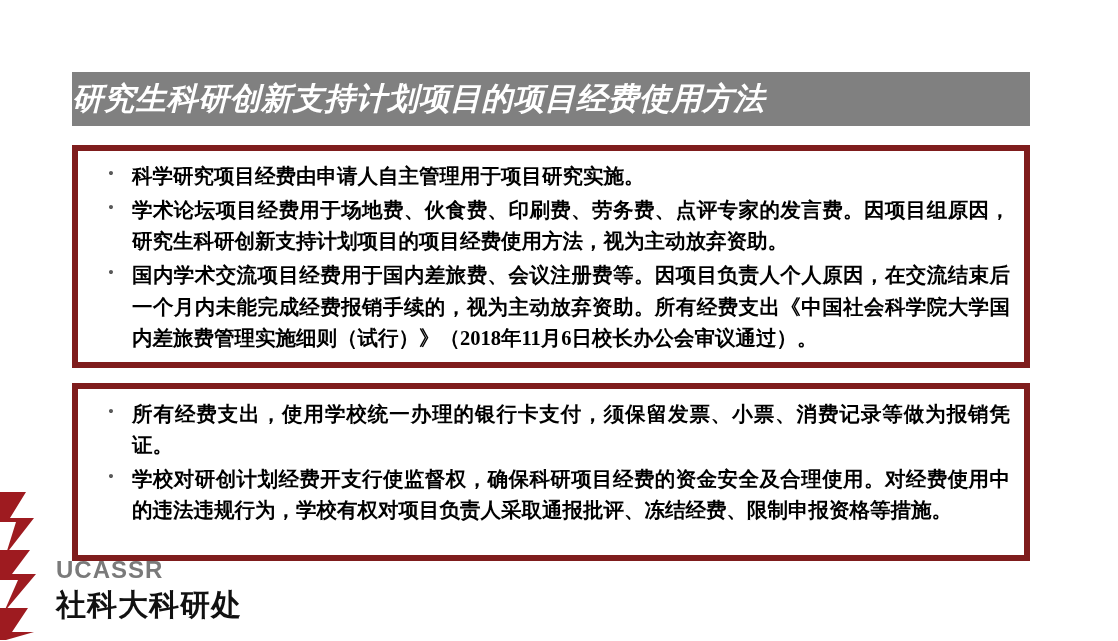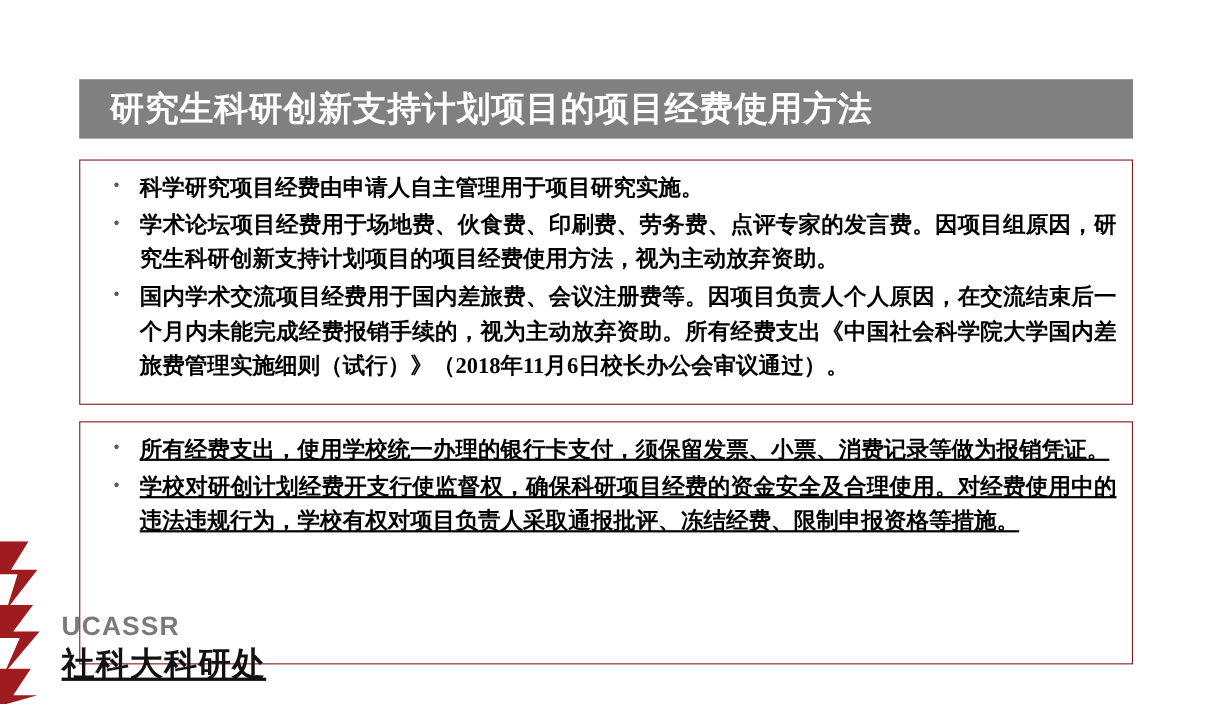--- a/index.html
+++ b/index.html
@@ -23,50 +23,50 @@
   .title-bar {
     position: absolute;
     left: 72px;
     top: 72px;
     width: 958px;
     height: 54px;
     background: #808080;
     display: flex;
     align-items: center;
     box-sizing: border-box;
-    padding-left: 28px;
+    padding-left: 0;
+    font-style: italic;
   }
   .title-text {
     color: #ffffff;
     font-size: 31px;
     font-weight: bold;
     letter-spacing: 0.5px;
     line-height: 1.1;
     white-space: nowrap;
   }
   
   .box {
     position: absolute;
     box-sizing: border-box;
-    border: 1px solid #7f1d1d;
+    border: 6px solid #7f1d1d;
     background: #ffffff;
     padding: 10px 14px 10px 12px;
   }
   #box-1 {
     left: 72px;
     top: 145px;
     width: 958px;
     height: 223px;
   }
   #box-2 {
     left: 72px;
     top: 383px;
     width: 958px;
-    height: 221px;
-    text-decoration: underline;
+    height: 178px;
   }
   ul.bullets {
     list-style: none;
     margin: 0;
     padding: 0;
   }
   ul.bullets > li {
     position: relative;
     padding-left: 42px;
     margin: 0 0 3px 0;
@@ -113,21 +113,20 @@
     letter-spacing: 1px;
     line-height: 1;
   }
   .logo-sub {
     margin-top: 8px;
     font-size: 30px;
     font-weight: bold;
     color: #111111;
     line-height: 1;
     letter-spacing: 1px;
-    text-decoration: underline;
   }
 </style>
 </head>
 <body>
 
 <div class="slide">
 
   <div class="title-bar">
     <div class="title-text">研究生科研创新支持计划项目的项目经费使用方法</div>
   </div>

